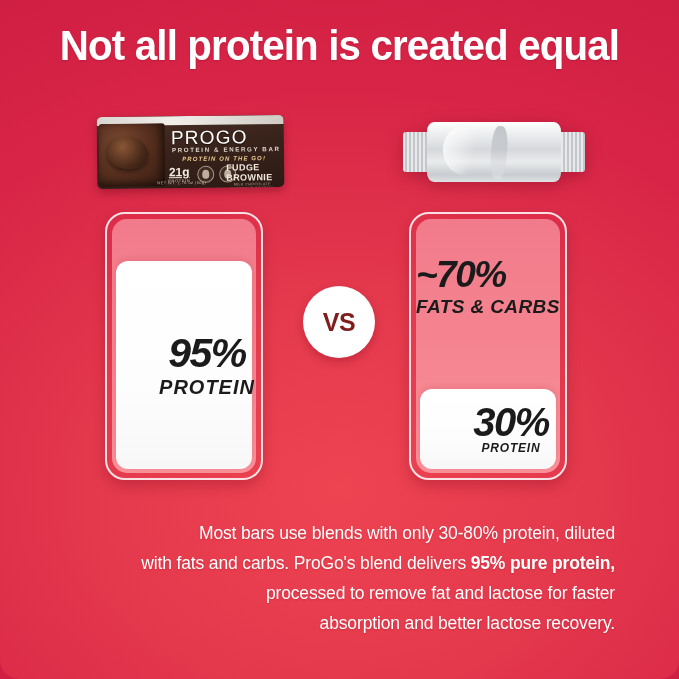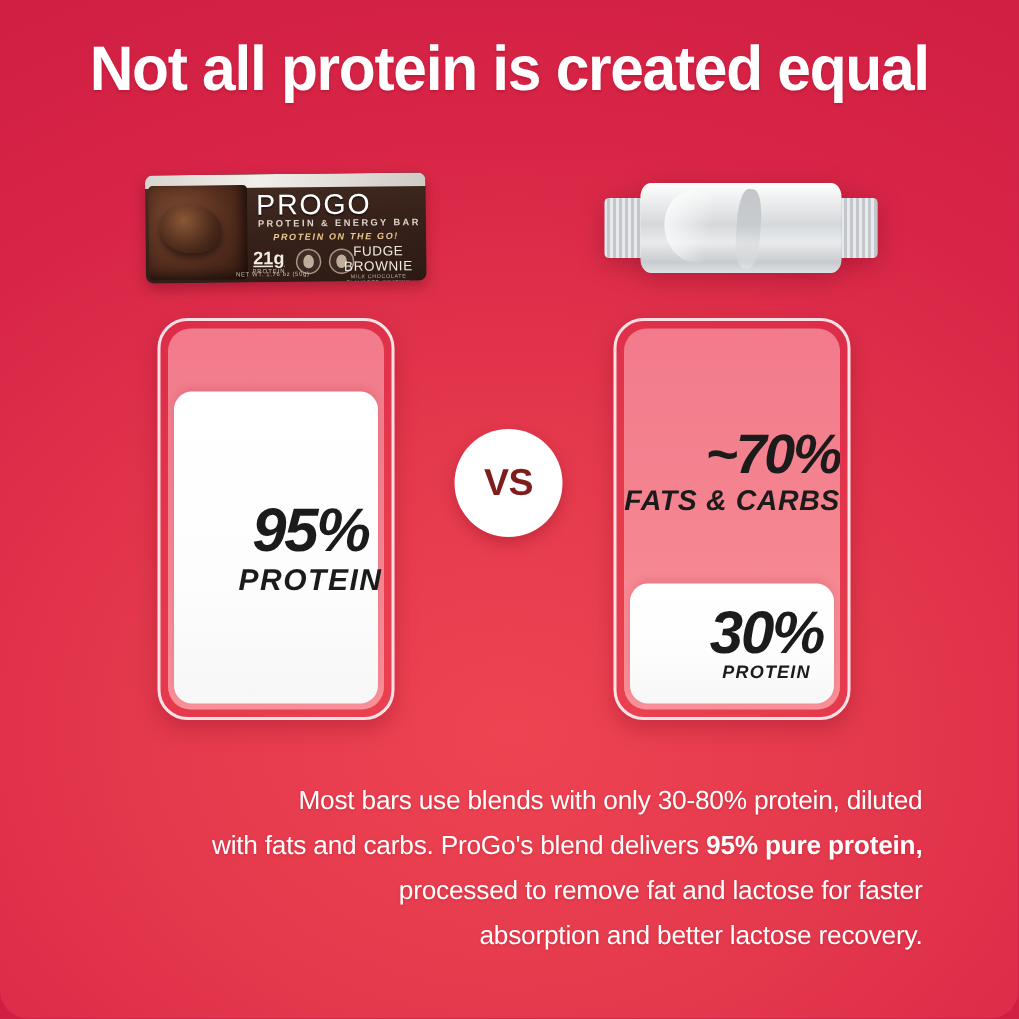--- a/index.html
+++ b/index.html
@@ -150,24 +150,23 @@
     content:"";
     position:absolute; left:50%; top:50%;
     width:7px; height:9px; margin:-4.5px 0 0 -3.5px;
     border-radius: 50% 50% 45% 45%;
     background:#bfae9c;
   }
   .progo-flavor {
     position: absolute;
     right: 6px; top: 47px;
     width: 52px;
-    text-align: center;
     color: #f1e7dc;
     font-size: 9px;
-    font-weight: normal;
+    font-weight: bold;
     line-height: 10px;
     letter-spacing: .4px;
   }
   .progo-flavor-sub {
     position: absolute;
     right: 6px; top: 67px;
     width: 52px;
     text-align: center;
     color: #b9a796;
     font-size: 3.6px;
@@ -275,23 +274,22 @@
   
   .card-right .fill-block {
     top: 170px;
     bottom: 4px;
   }
 
   .top-label {
     position: absolute;
     left: 0; right: 0;
     top: 36px;
-    text-align: right;
+    text-align: left;
     color: #1c1c1c;
-    margin-top: 28px;
   }
   .big-num {
     font-size: 37px;
     font-weight: bold;
     font-style: italic;
     letter-spacing: -1.5px;
     line-height: 40px;
     color: #1b1b1b;
   }
   .small-lab {

